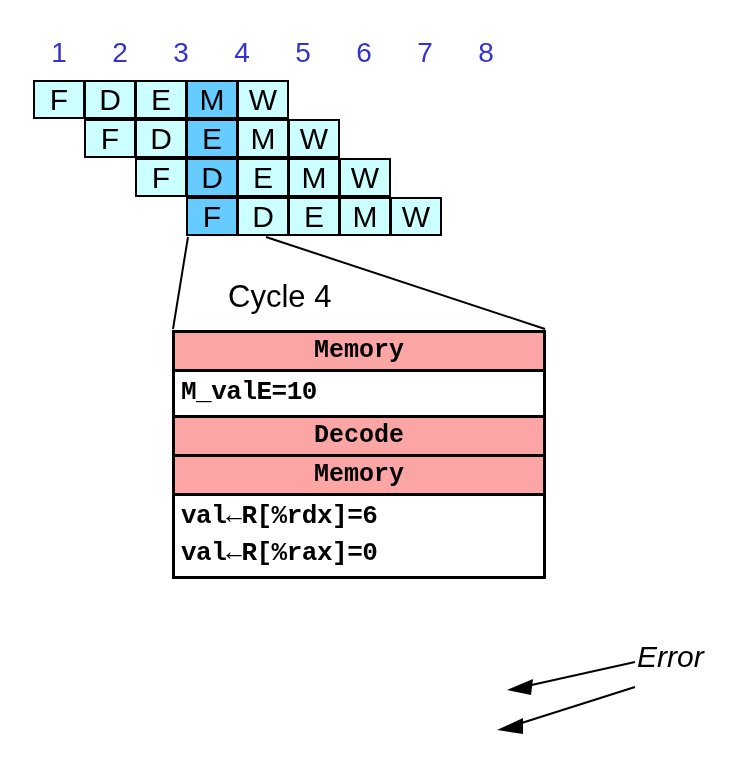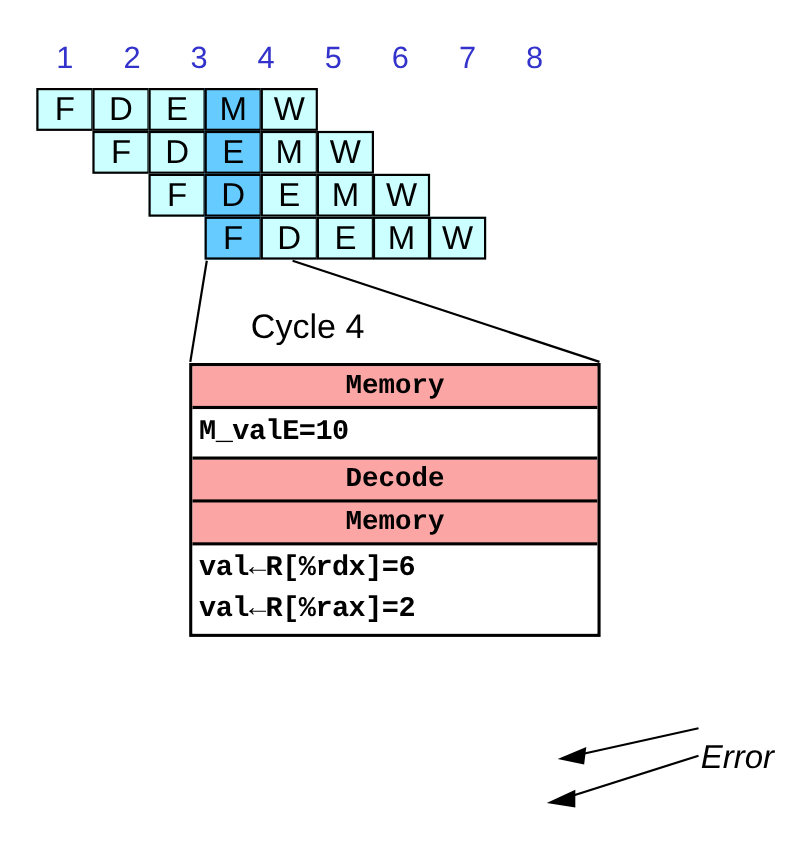--- a/index.html
+++ b/index.html
@@ -108,21 +108,21 @@
     line-height: 37px;
     color: #000000;
     white-space: nowrap;
     letter-spacing: -0.5px;
   }
 
   
   #error-label {
     position: absolute;
     left: 637px;
-    top: 672px;
+    top: 640px;
     font-family: "Liberation Sans", sans-serif;
     font-style: italic;
     font-size: 30px;
     line-height: 34px;
     color: #000000;
     white-space: nowrap;
   }
 </style>
 </head>
 <body>
@@ -186,19 +186,19 @@
     <div class="stage-header">Memory</div>
     <div class="stage-body bordered">
       <div class="stage-line">M_valE=10</div>
     </div>
 
     <div class="stage-header">Decode</div>
 
     <div class="stage-header">Memory</div>
     <div class="stage-body">
       <div class="stage-line">val←R[%rdx]=6</div>
-      <div class="stage-line">val←R[%rax]=2</div>
+      <div class="stage-line">val←R[%rax]=0</div>
     </div>
   </div>
 
   <div id="error-label">Error</div>
 
 </div>
 
 </body></html>

